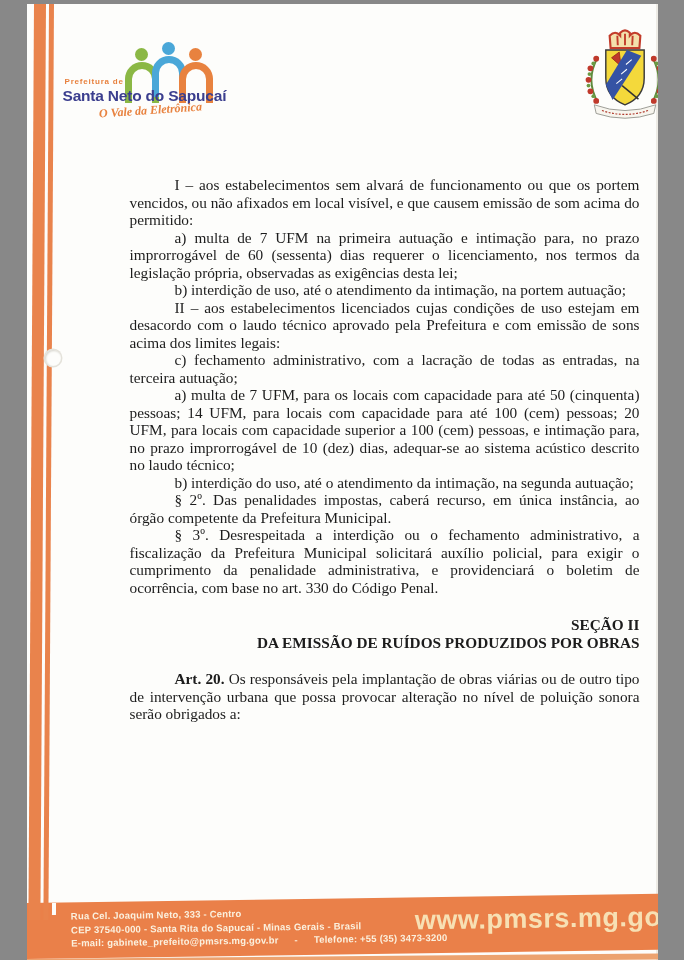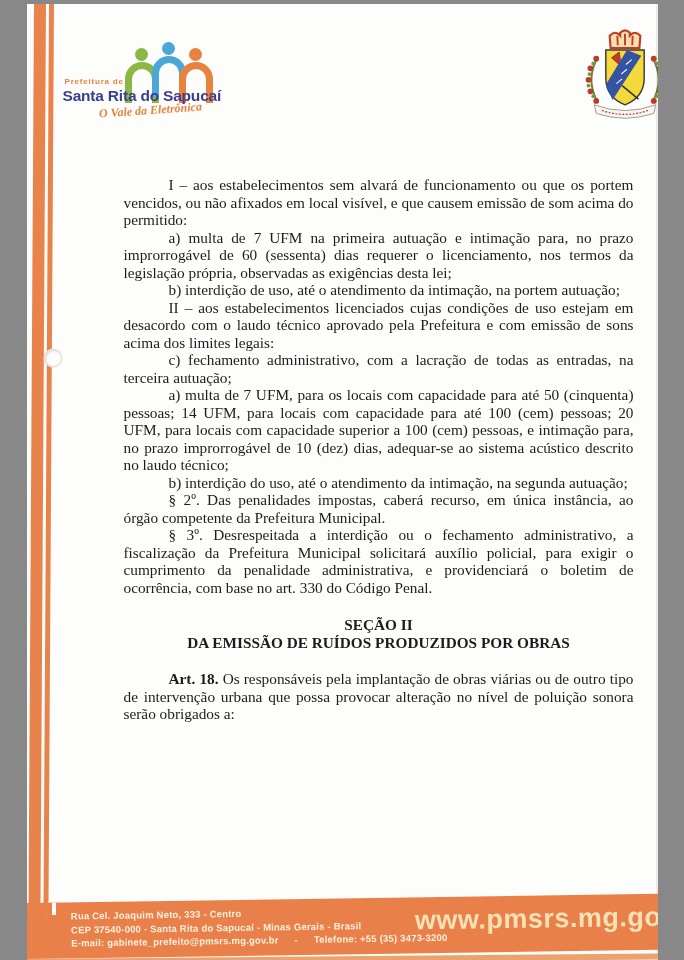--- a/index.html
+++ b/index.html
@@ -36,27 +36,27 @@
   .person.green .arch{border-color:var(--logo_green,#8BB845);}
   .person.blue .head{background:var(--logo_lightblue,#4AA7D8);}
   .person.blue .arch{border-color:var(--logo_lightblue,#4AA7D8);}
   .person.orange .head{background:var(--logo_orange,#E8823F);}
   .person.orange .arch{border-color:var(--logo_orange,#E8823F);}
 
   .coat{position:absolute;left:550px;top:22px;width:96px;height:100px;}
 
   
   .doc-body{
-    position:absolute;left:97px;top:172px;width:510px;
+    position:absolute;left:103px;top:172px;width:510px;
     font-size:15.3px;line-height:17.5px;color:var(--body_text,#1C1C1C);
     text-align:justify;
   }
   .para{margin:0;text-indent:45px;}
   .para.spaced{margin-top:19px;}
-  .para.heading{text-indent:0;text-align:center;font-weight:bold;}
+  .para.heading{text-indent:0;text-align:right;font-weight:bold;}
   .para.heading.spaced{margin-top:20px;}
 
   
   .footer-band{position:absolute;left:-8px;top:894px;width:704px;height:56px;
     background:var(--band_orange,#EA8049);transform:rotate(-0.85deg);z-index:1;}
   .address{position:absolute;left:52px;top:7px;
     font:bold 9.5px "Liberation Sans",sans-serif;color:var(--footer_text,#FBF0DE);
     line-height:13.5px;letter-spacing:0.2px;white-space:nowrap;}
   .address .sep{margin:0 16px;}
   .website{position:absolute;right:12px;top:8px;
@@ -83,21 +83,21 @@
         </div>
       <div class="person blue">
           <span class="head"></span>
           <span class="arch"></span>
         </div>
       <div class="person orange">
           <span class="head"></span>
           <span class="arch"></span>
         </div>
     </div>
-    <div class="logo-title">Santa Rita do Sapucaí</div>
+    <div class="logo-title">Santa Neto do Sapucaí</div>
     <div class="logo-tagline">O Vale da Eletrônica</div>
 
     <svg class="coat" viewBox="0 0 100 100">
 
       <path d="M35,21 L34,8 Q40,2 45,8 L45,5 Q50,0 55,5 L55,8 Q60,2 66,8 L65,21 Z" fill="#F3E0AC" stroke="#C23B2A" stroke-width="2.2"></path>
       <line x1="42" y1="8" x2="42.5" y2="18" stroke="#C23B2A" stroke-width="2"></line>
       <line x1="50" y1="6" x2="50" y2="18" stroke="#C23B2A" stroke-width="2"></line>
       <line x1="58" y1="8" x2="57.5" y2="18" stroke="#C23B2A" stroke-width="2"></line>
 
       <path d="M22,30 Q8,54 22,78" fill="none" stroke="#5E8A3C" stroke-width="2"></path>
@@ -148,21 +148,21 @@
       <p class="para">a) multa de 7 UFM na primeira autuação e intimação para, no prazo improrrogável de 60 (sessenta) dias requerer o licenciamento, nos termos da legislação própria, observadas as exigências desta lei;</p>
       <p class="para">b) interdição de uso, até o atendimento da intimação, na portem autuação;</p>
       <p class="para">II – aos estabelecimentos licenciados cujas condições de uso estejam em desacordo com o laudo técnico aprovado pela Prefeitura e com emissão de sons acima dos limites legais:</p>
       <p class="para">c) fechamento administrativo, com a lacração de todas as entradas, na terceira autuação;</p>
       <p class="para">a) multa de 7 UFM, para os locais com capacidade para até 50 (cinquenta) pessoas; 14 UFM, para locais com capacidade para até 100 (cem) pessoas; 20 UFM, para locais com capacidade superior a 100 (cem) pessoas, e intimação para, no prazo improrrogável de 10 (dez) dias, adequar-se ao sistema acústico descrito no laudo técnico;</p>
       <p class="para">b) interdição do uso, até o atendimento da intimação, na segunda autuação;</p>
       <p class="para">§ 2º. Das penalidades impostas, caberá recurso, em única instância, ao órgão competente da Prefeitura Municipal.</p>
       <p class="para">§ 3º. Desrespeitada a interdição ou o fechamento administrativo, a fiscalização da Prefeitura Municipal solicitará auxílio policial, para exigir o cumprimento da penalidade administrativa, e providenciará o boletim de ocorrência, com base no art. 330 do Código Penal.</p>
       <p class="para heading spaced">SEÇÃO II</p>
       <p class="para heading">DA EMISSÃO DE RUÍDOS PRODUZIDOS POR OBRAS</p>
-      <p class="para spaced"><b>Art. 18.</b> Os responsáveis pela implantação de obras viárias ou de outro tipo de intervenção urbana que possa provocar alteração no nível de poluição sonora serão obrigados a:</p>
+      <p class="para spaced"><b>Art. 20.</b> Os responsáveis pela implantação de obras viárias ou de outro tipo de intervenção urbana que possa provocar alteração no nível de poluição sonora serão obrigados a:</p>
     </main>
 
   <div class="footer-band">
     <div class="address">
       <div>Rua Cel. Joaquim Neto, 333 - Centro</div>
       <div>CEP 37540-000 - Santa Rita do Sapucaí - Minas Gerais - Brasil</div>
       <div>
         <span>E-mail: gabinete_prefeito@pmsrs.mg.gov.br</span><span class="sep">-</span><span>Telefone: +55 (35) 3473-3200</span>
       </div>
     </div>

